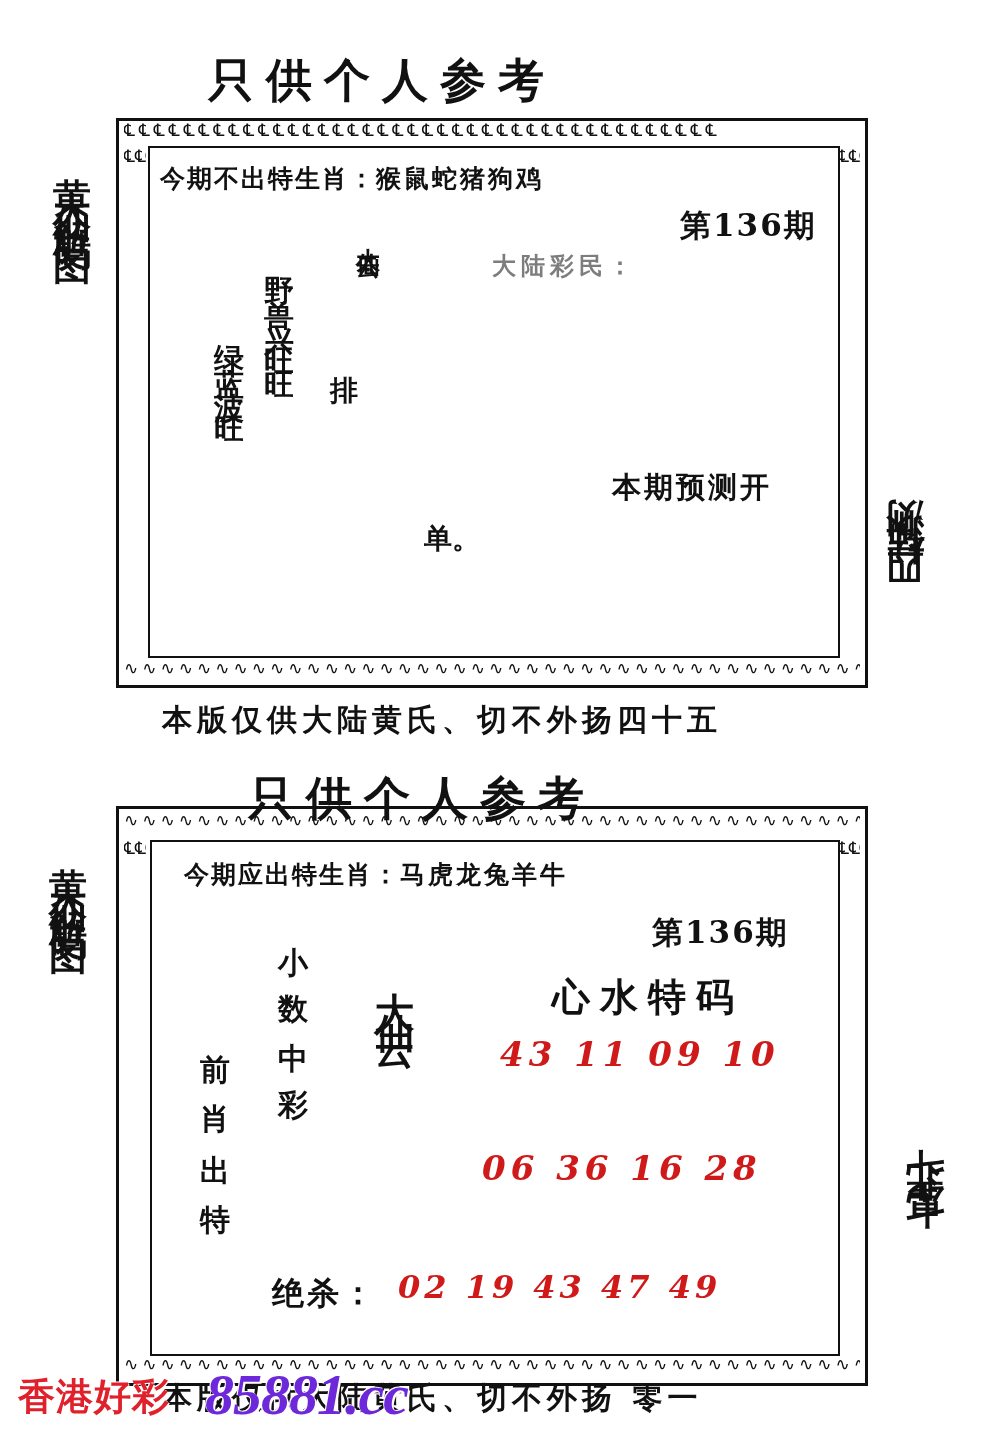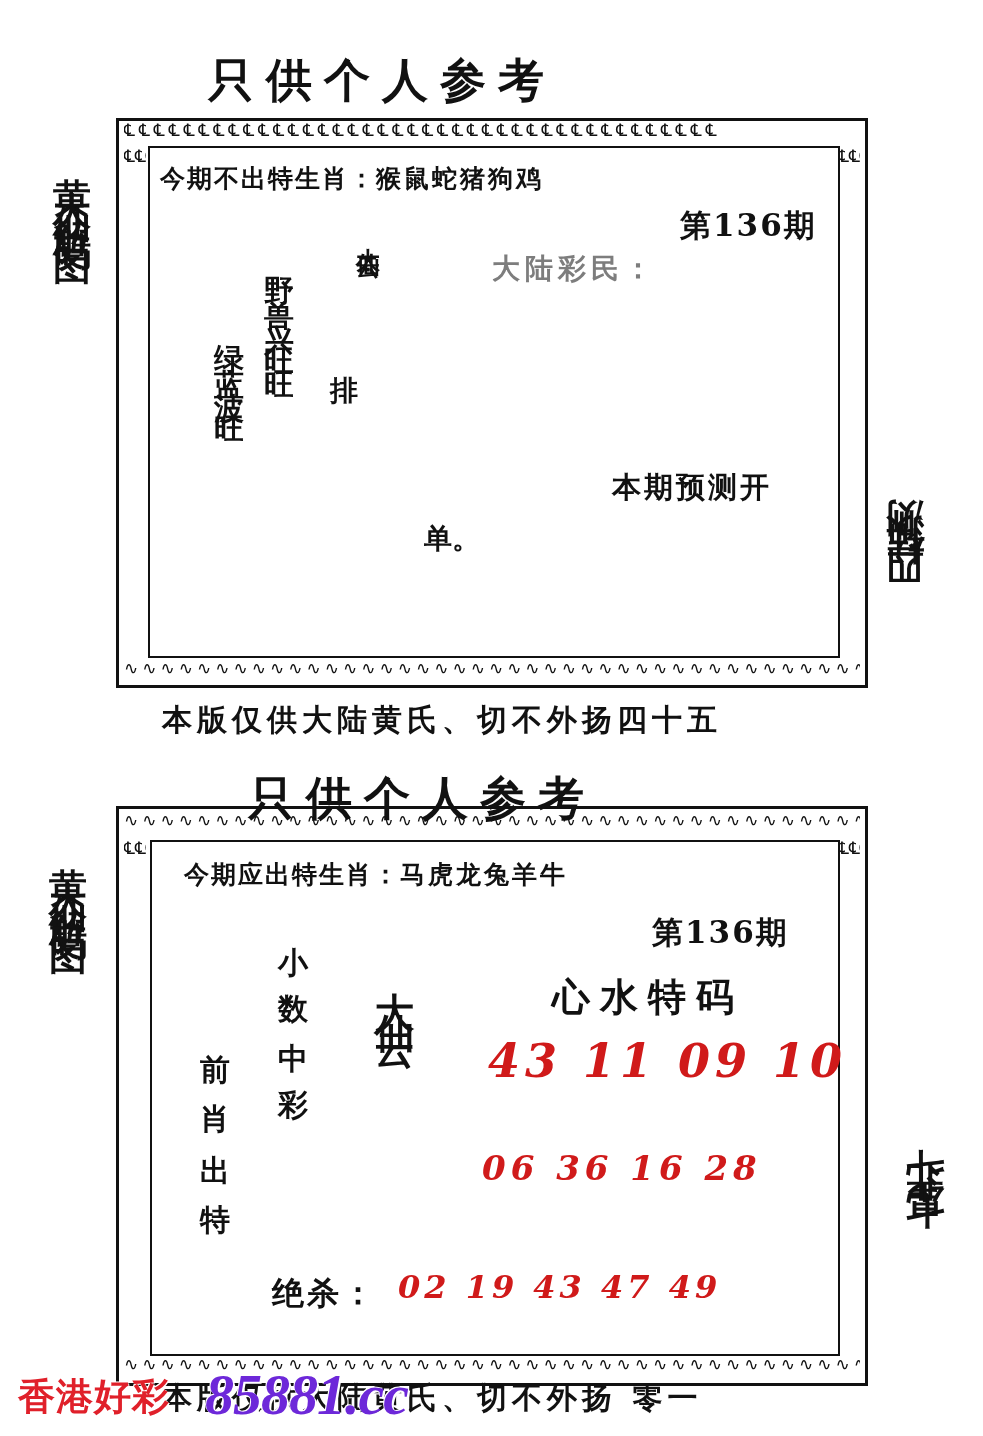--- a/index.html
+++ b/index.html
@@ -176,21 +176,21 @@
     <div class="panel-inner" style="left:148px; top:146px; width:692px; height:512px;"></div>
 
     <div class="zodiac-line" style="left:160px; top:162px;">
       <span>今期不出特生肖：</span><span class="zodiacs">猴鼠蛇猪狗鸡</span>
     </div>
 
     <div class="issue" style="left:680px; top:205px;">第136期</div>
 
     <div class="vcol" style="left:352px; top:228px; height:150px; font-size:24px; letter-spacing:6px;">大仙云：</div>
 
-    <div class="line-h gray" style="left:492px; top:250px; font-size:28px; letter-spacing:5px;">大陆彩民：</div>
+    <div class="line-h gray" style="left:492px; top:250px; font-size:24px; letter-spacing:5px;">大陆彩民：</div>
 
     <div class="vcol" style="left:258px; top:252px; height:360px; font-size:30px; letter-spacing:24px;">野兽兴旺旺</div>
 
     <div class="vcol" style="left:208px; top:320px; height:290px; font-size:30px; letter-spacing:24px;">绿蓝波旺</div>
 
     <div class="line-h" style="left:330px; top:372px; font-size:28px;">排</div>
 
     <div class="line-h" style="left:424px; top:520px; font-size:28px;">单。</div>
 
     <div class="line-h" style="left:612px; top:468px; font-size:29px; letter-spacing:3px;">本期预测开</div>
@@ -216,21 +216,21 @@
     <div class="zodiac-line" style="left:162px; top:858px;margin-left:22px;">
       <span>今期应出特生肖：</span><span class="zodiacs">马虎龙兔羊牛</span>
     </div>
 
     <div class="issue" style="left:652px; top:912px;">第136期</div>
 
     <div class="vcol" style="left:368px; top:960px; height:210px; font-size:40px; letter-spacing:22px;">大仙云</div>
 
     <div class="line-h" style="left:552px; top:972px; font-size:38px; letter-spacing:10px;">心水特码</div>
 
-    <div class="line-h redtext" style="left:488px; top:1034px; font-size:46px; font-style:italic; letter-spacing:5px;">43 11 09 10</div>
+    <div class="line-h redtext" style="left:500px; top:1034px; font-size:34px; font-style:italic; letter-spacing:5px;">43 11 09 10</div>
 
     <div class="line-h redtext" style="left:482px; top:1148px; font-size:34px; font-style:italic; letter-spacing:5px;">06 36 16 28</div>
 
     <div class="line-h" style="left:272px; top:1272px; font-size:32px; letter-spacing:3px;">绝杀：</div>
 
     <div class="line-h redtext" style="left:398px; top:1268px; font-size:32px; font-style:italic; letter-spacing:4px;">02 19 43 47 49</div>
 
     <div class="vcol" style="left:194px; top:1030px; height:290px; font-size:30px; letter-spacing:50px;">前肖出特</div>
 
     <div class="vcol" style="left:272px; top:922px; height:330px; font-size:30px; letter-spacing:48px;">小数中彩</div>

